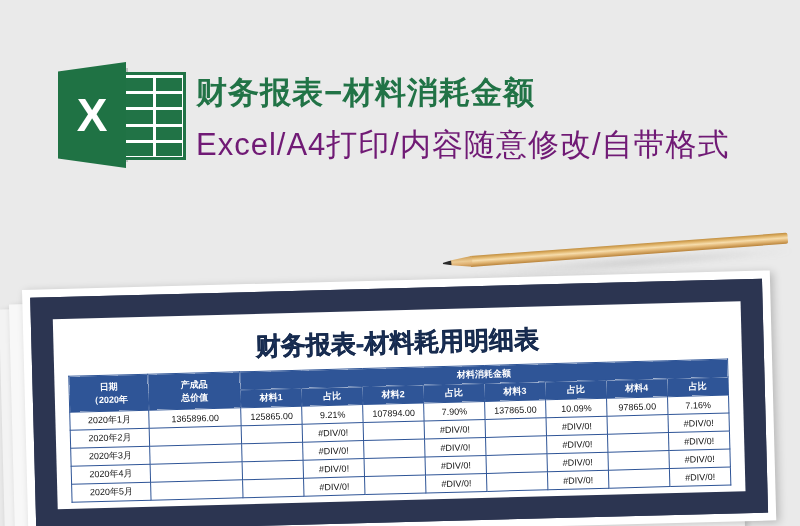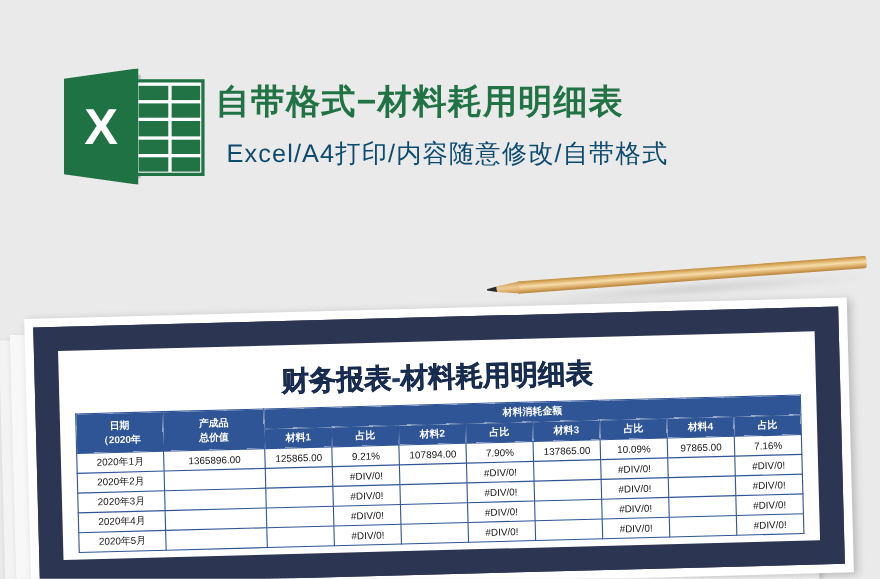--- a/index.html
+++ b/index.html
@@ -22,21 +22,21 @@
         color:#fff;font-weight:bold;font-size:46px;line-height:1;font-family:"Liberation Sans",sans-serif;}
   .xl-right{position:absolute;left:64px;top:10px;width:64px;height:88px;background:#fff;
             border:3px solid #217346;box-sizing:border-box;}
   .xl-grid{position:absolute;left:68px;top:16px;width:56px;height:78px;
            display:grid;grid-template-columns:1fr 1fr;grid-template-rows:repeat(5,1fr);gap:3px;}
   .xl-cell{background:#217346;}
 
   .promo-title{position:absolute;left:196px;top:72px;
     font-size:31px;font-weight:bold;color:#217346;letter-spacing:1px;white-space:nowrap;}
   .promo-sub{position:absolute;left:196px;top:124px;
-    font-size:23px;color:#0c4a6e;letter-spacing:1px;white-space:nowrap;margin-left:10px;}
+    font-size:31px;color:#701a75;letter-spacing:1px;white-space:nowrap;}
 
   
   .pencil-wrap{position:absolute;left:443px;top:248px;width:350px;height:40px;
     transform:rotate(-4.2deg);transform-origin:left center;}
   .pencil-body{position:absolute;left:28px;top:10px;width:318px;height:11px;
     background:linear-gradient(to bottom,#c08d3f 0%,#e0b46a 22%,#f6dcab 46%,#e3b877 68%,#b9833a 100%);
     border-radius:0 2px 2px 0;}
   .pencil-wood{position:absolute;left:6px;top:10px;width:24px;height:11px;
     background:linear-gradient(to bottom,#cc9b52 0%,#eccb94 45%,#e0b274 70%,#bd8a45 100%);
     clip-path:polygon(100% 0,100% 100%,8% 72%,8% 28%);}
@@ -95,21 +95,21 @@
         <div class="xl-cell"></div>
         <div class="xl-cell"></div>
         <div class="xl-cell"></div>
         <div class="xl-cell"></div>
         <div class="xl-cell"></div>
       </div>
       <div class="xl-left"></div>
       <div class="xl-x">X</div>
     </div>
 
-    <div class="promo-title">自带格式−材料耗用明细表</div>
+    <div class="promo-title">财务报表−材料消耗金额</div>
     <div class="promo-sub">Excel/A4打印/内容随意修改/自带格式</div>
   </div>
 
   <div class="pencil-wrap">
     <div class="pencil-shadow"></div>
     <div class="pencil-body"></div>
     <div class="pencil-wood"></div>
     <div class="pencil-tip"></div>
   </div>
 

